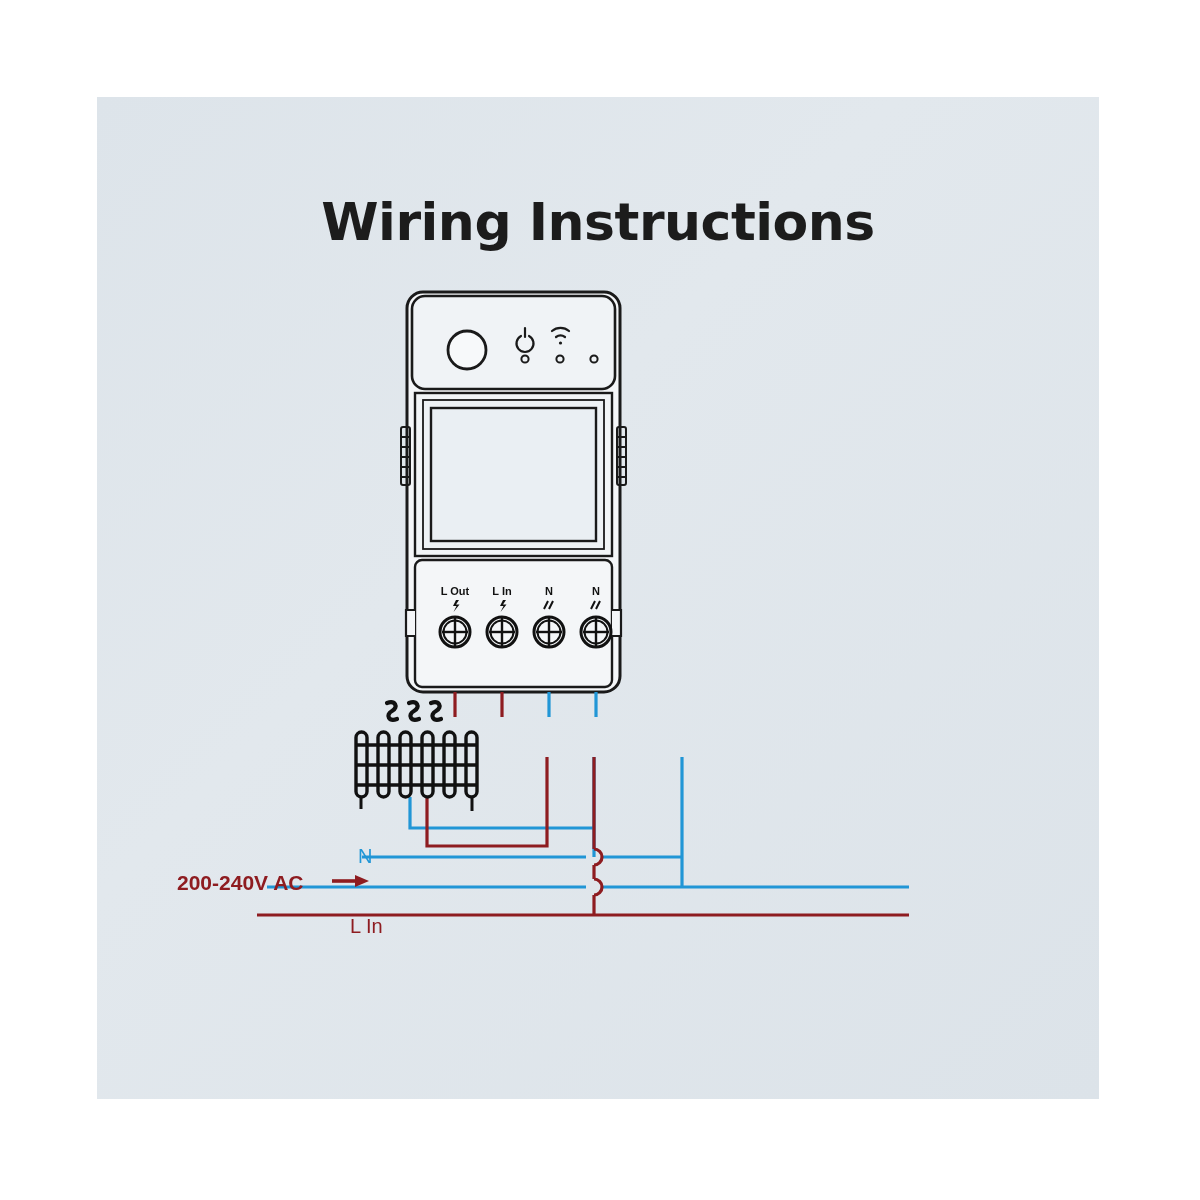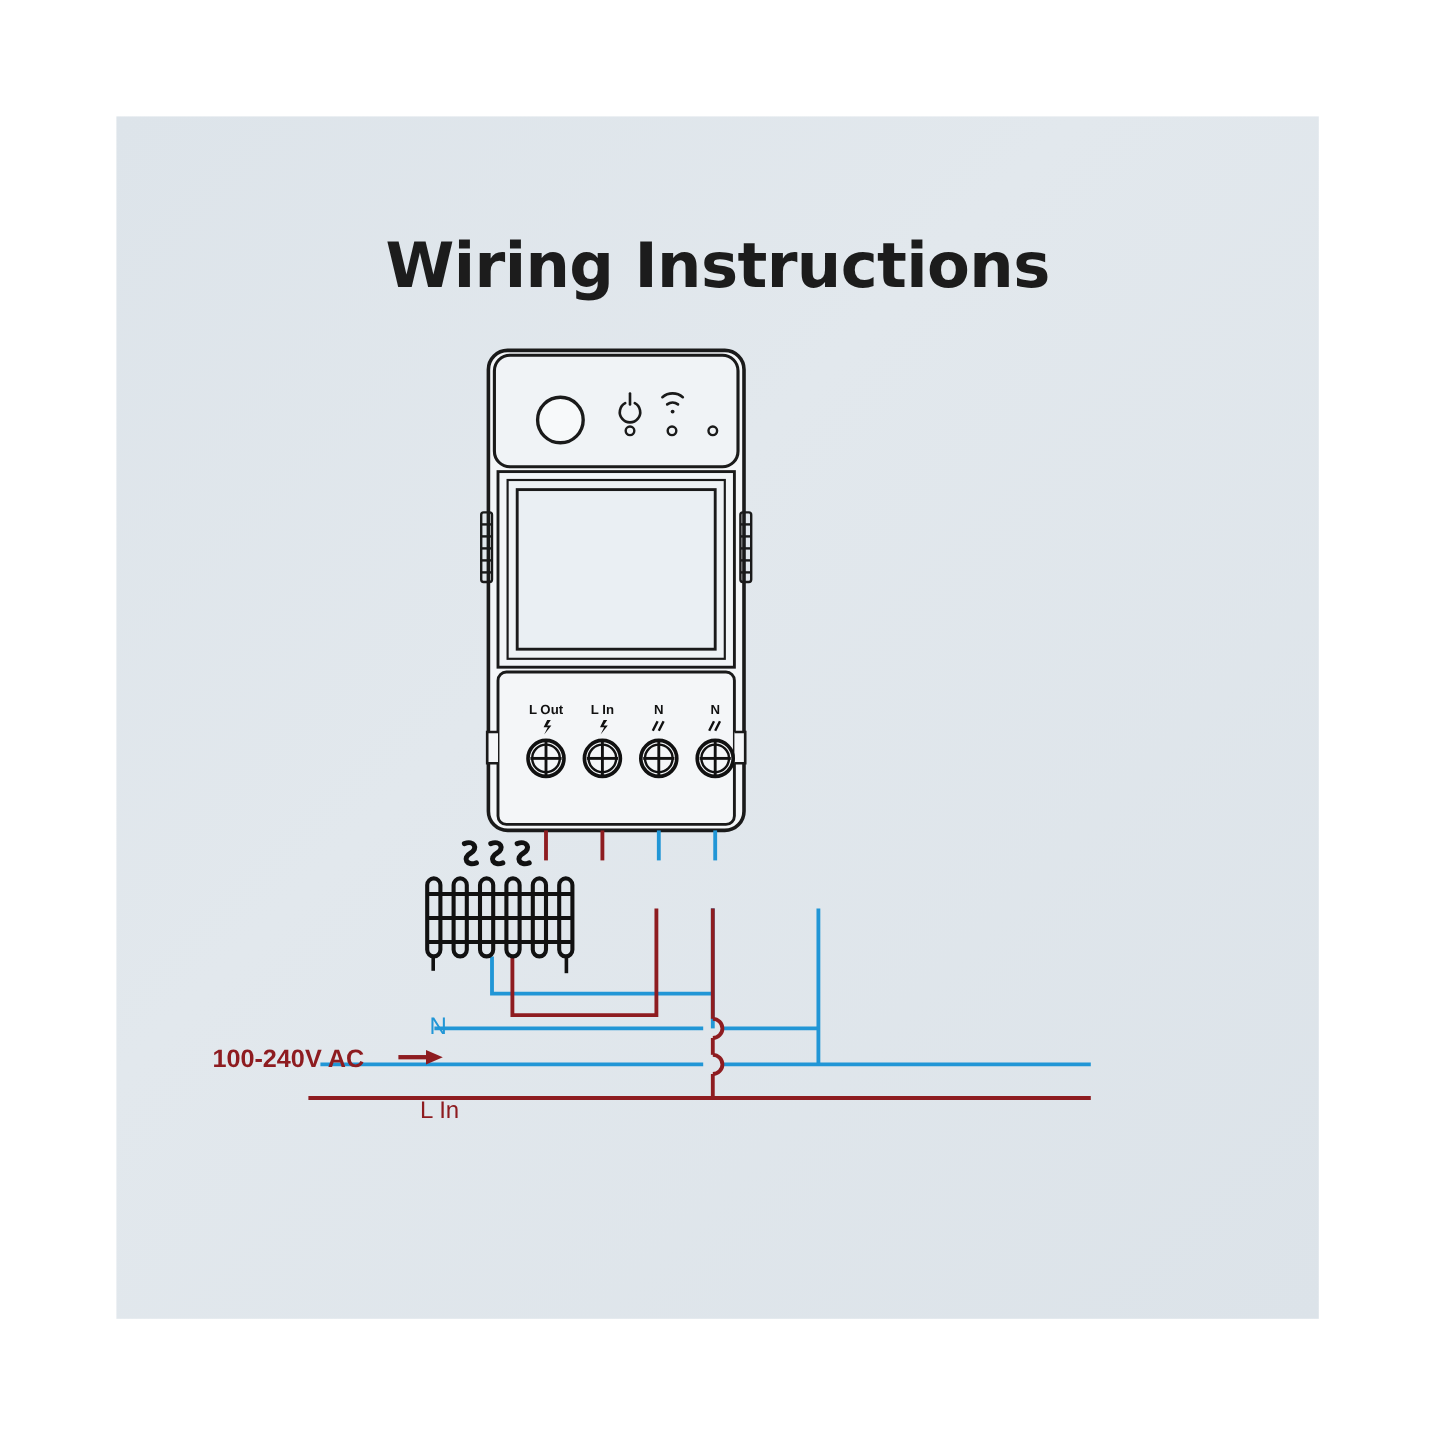--- a/index.html
+++ b/index.html
@@ -234,19 +234,19 @@
 
       <g fill="none">
         <line x1="358" y1="595" x2="358" y2="620" stroke="#8e1c20" stroke-width="3.2"></line>
         <line x1="405" y1="595" x2="405" y2="620" stroke="#8e1c20" stroke-width="3.2"></line>
         <line x1="452" y1="595" x2="452" y2="620" stroke="#2196d6" stroke-width="3.2"></line>
         <line x1="499" y1="595" x2="499" y2="620" stroke="#2196d6" stroke-width="3.2"></line>
       </g>
     </svg>
 
     <div class="lbl" id="lbl-voltage">
-      <span>100-240V AC</span>
+      <span>200-240V AC</span>
     </div>
     <div class="lbl" id="lbl-n">N</div>
     <div class="lbl" id="lbl-lin">L In</div>
 
   </div>
 </div>
 
 </body></html>

